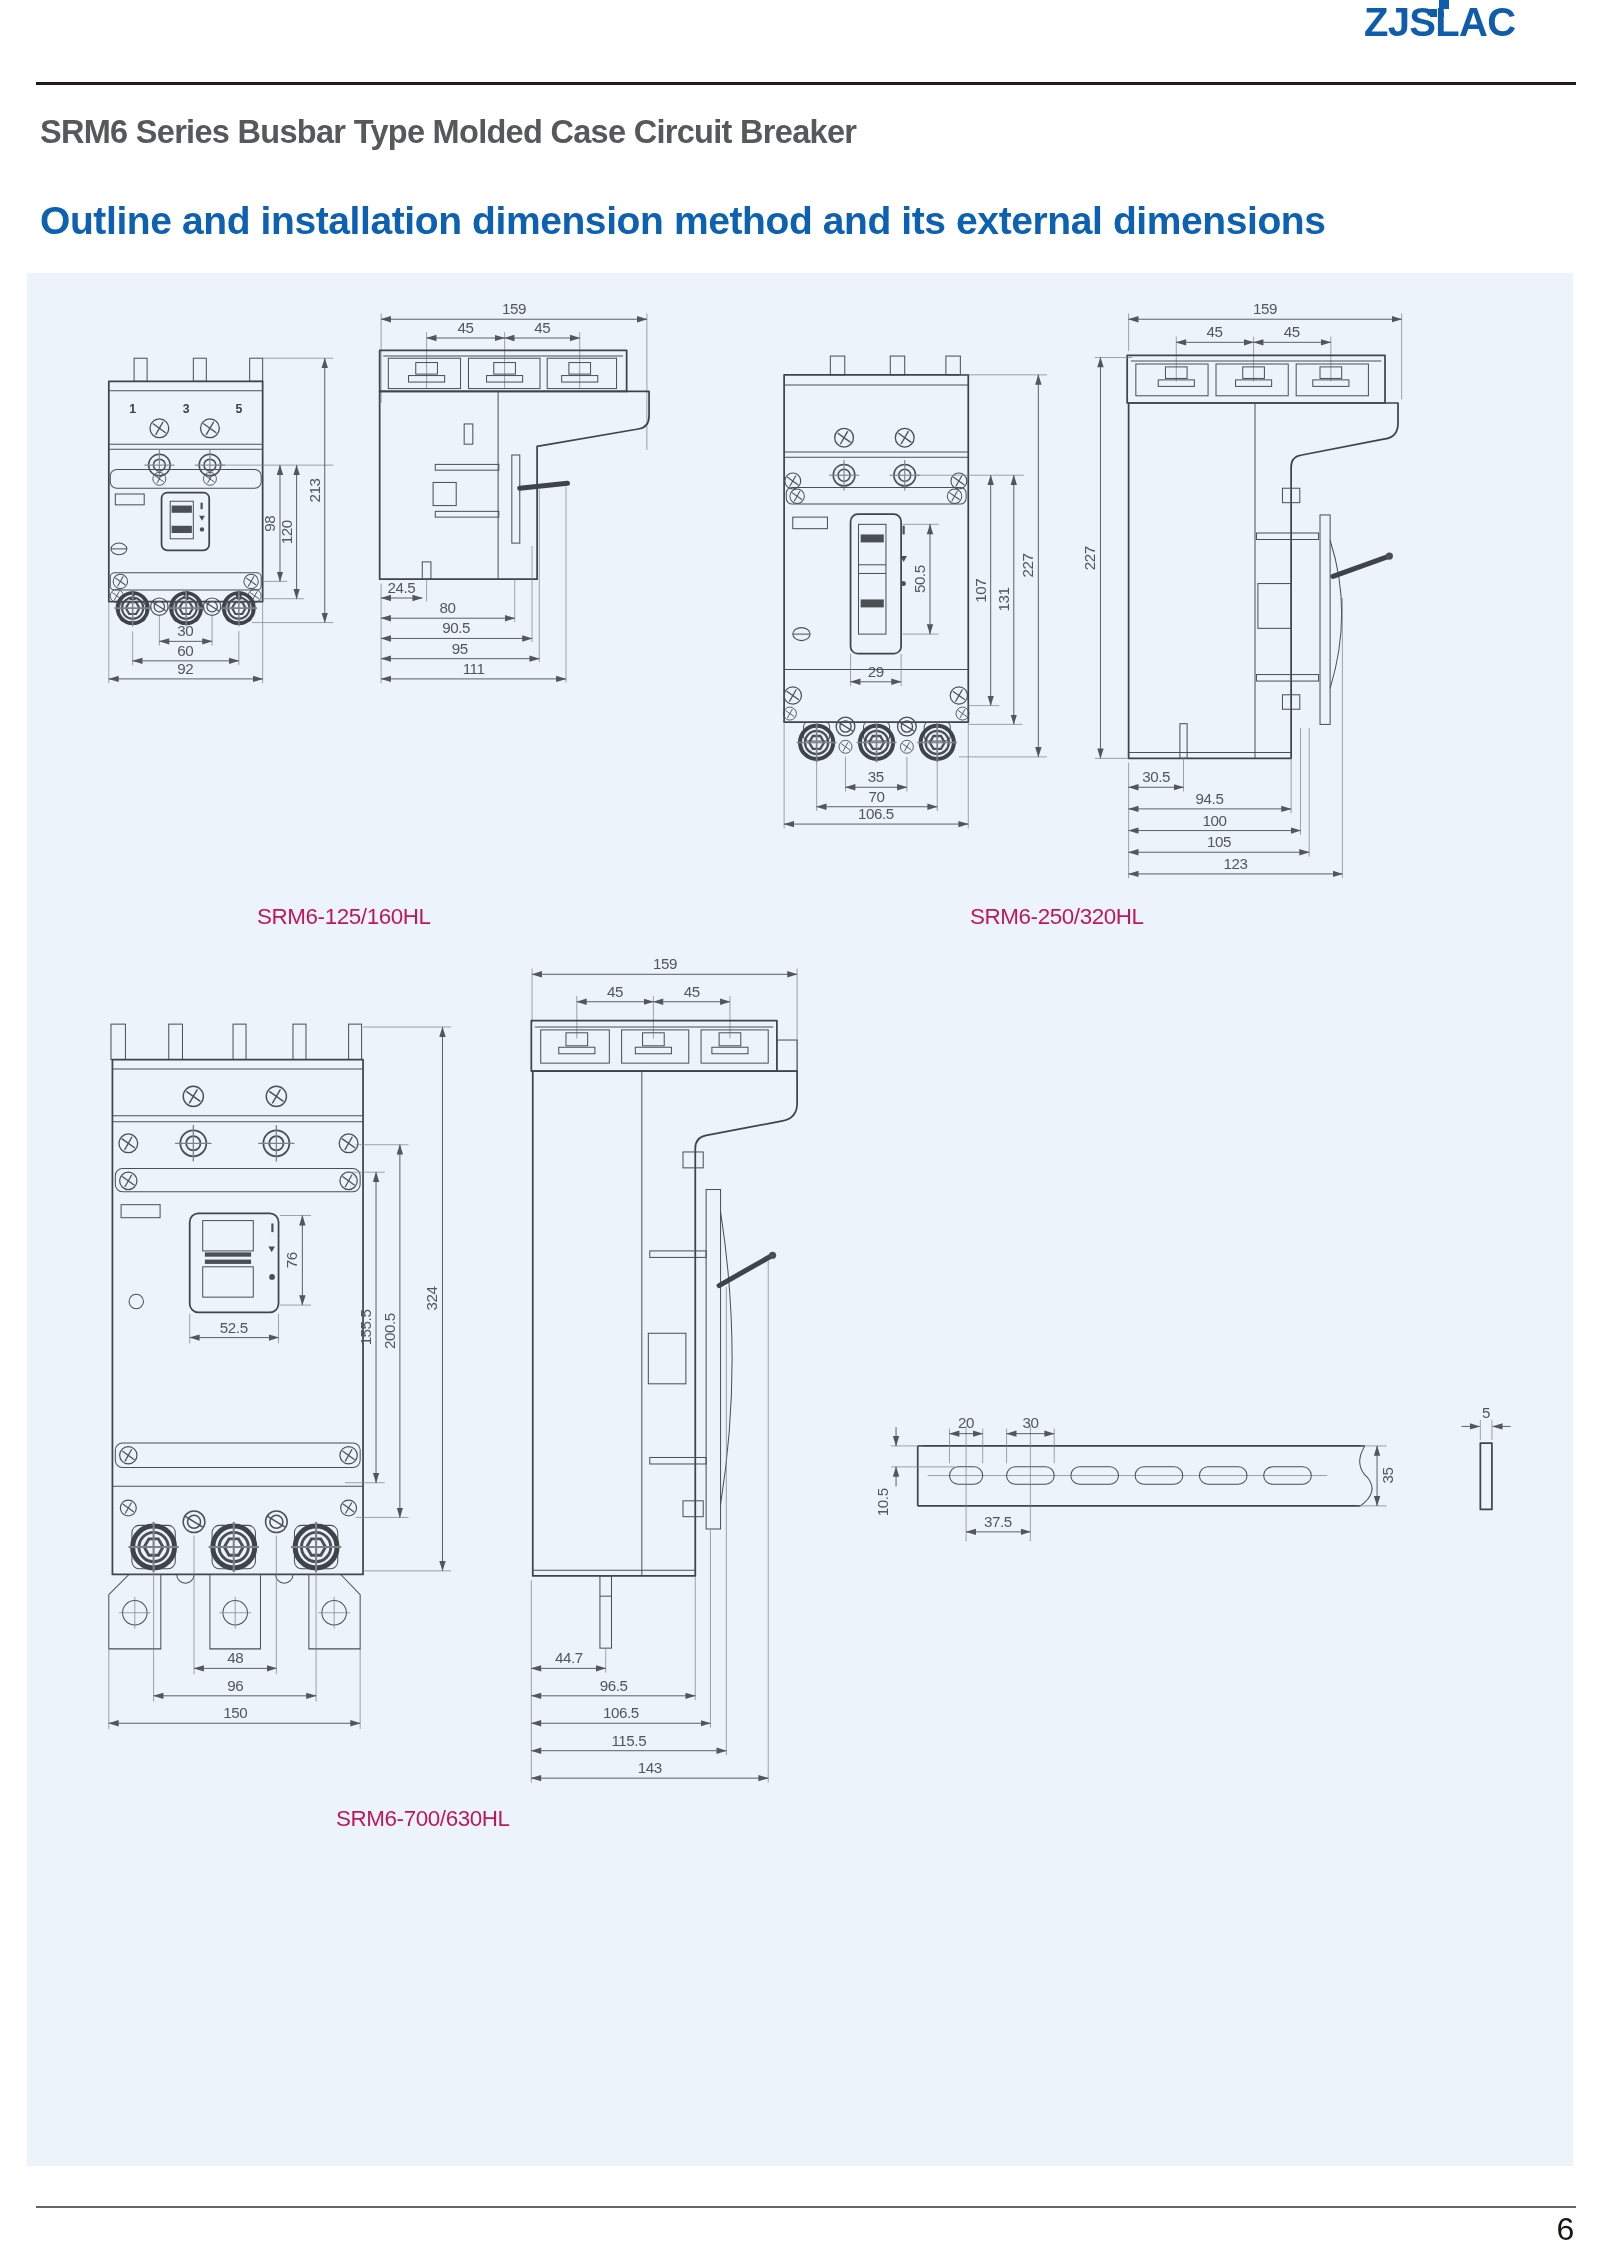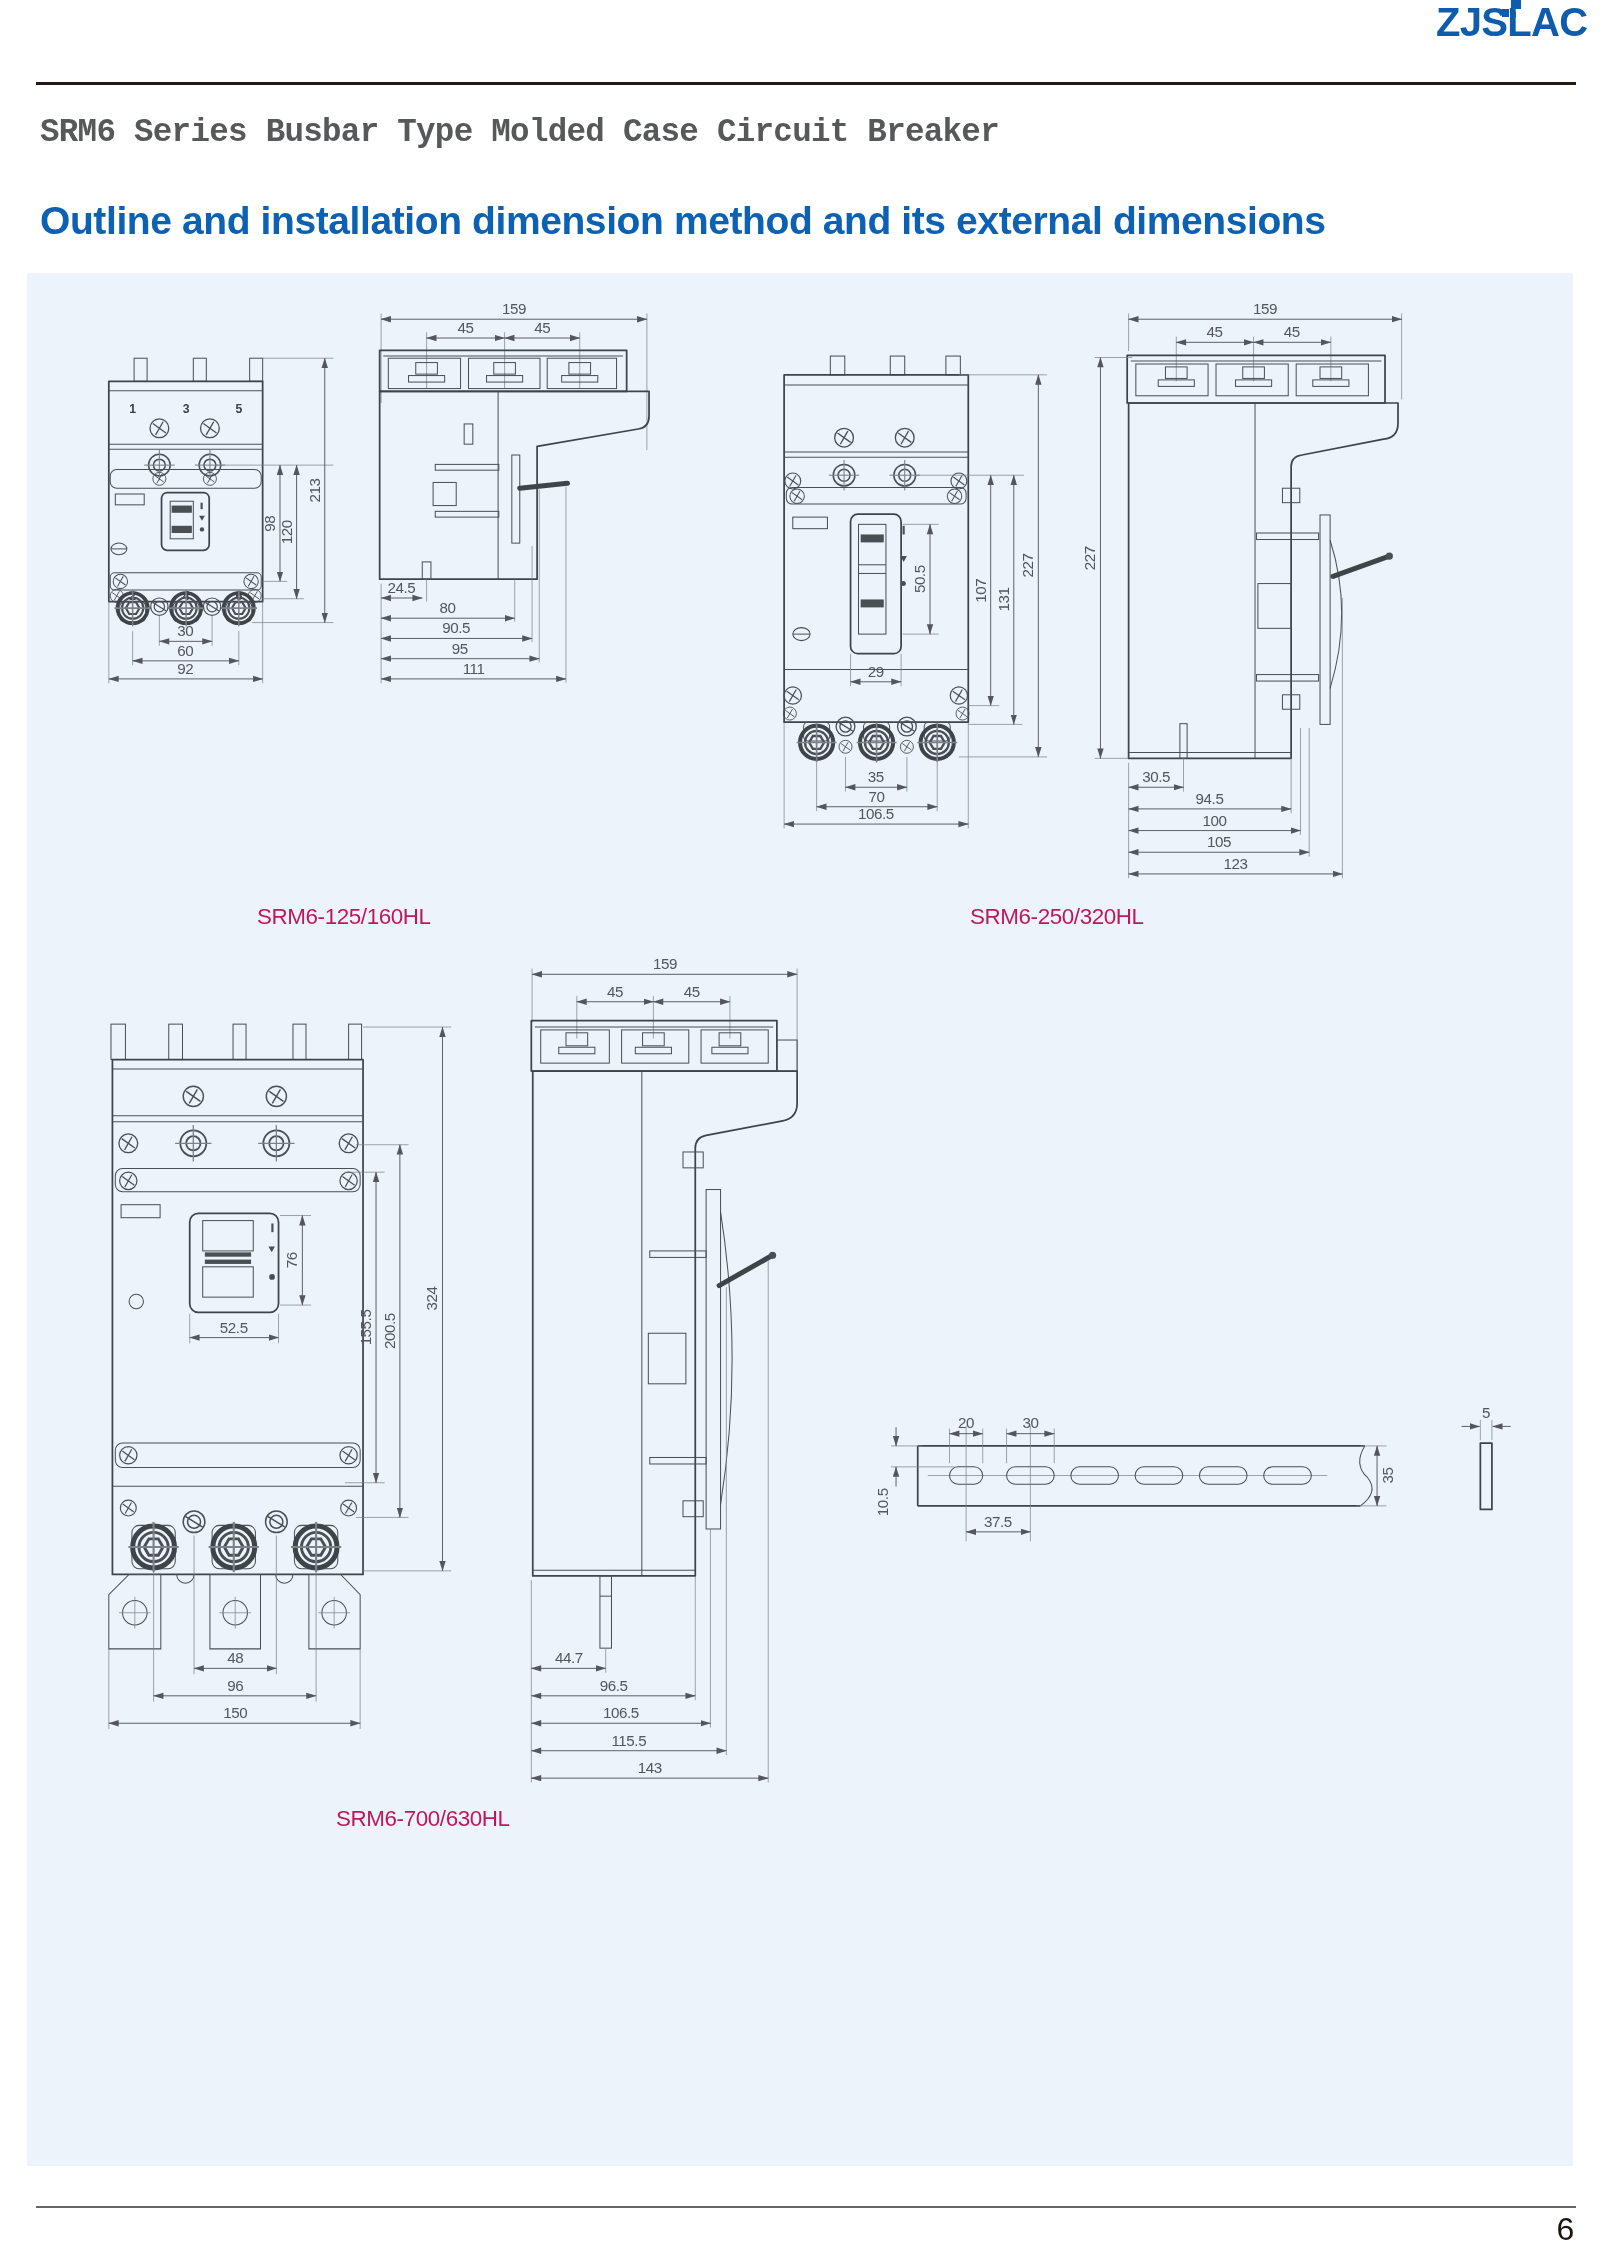--- a/index.html
+++ b/index.html
@@ -1,25 +1,25 @@
 <!DOCTYPE html>
 <html style="font-size:11.6px"><head>
 <meta charset="utf-8">
 <style>
   html,body{margin:0;padding:0;background:#fff;}
   .page{position:relative;width:1622px;height:2261px;background:#ffffff;
         font-family:"Liberation Sans",sans-serif;overflow:hidden;}
-  .logo{position:absolute;left:1436px;top:0px;width:155px;height:46px;}
+  .logo{position:absolute;left:1364px;top:0px;width:155px;height:46px;}
   .logo-text{font-size:40px;font-weight:800;color:#0f5cad;letter-spacing:-0.7px;line-height:45px;}
   .logo-dot{position:absolute;background:#0f5cad;}
   .d1{width:10px;height:10px;left:75px;top:-0.7px;}
   .d2{width:7.2px;height:7.2px;left:66px;top:9.4px;}
   .d3{width:5px;height:5px;left:75px;top:11.6px;}
   .top-rule{position:absolute;left:36px;top:82px;width:1540px;height:2.9px;background:#241a16;}
-  .title{position:absolute;left:40px;top:114px;font-size:32.5px;font-weight:bold;color:#57585a;letter-spacing:-0.7px;font-family:Liberation Mono, monospace;}
+  .title{position:absolute;left:40px;top:114px;font-size:32.5px;font-weight:bold;color:#57585a;letter-spacing:-0.7px;}
   .subtitle{position:absolute;left:40px;top:199px;font-size:39px;font-weight:bold;color:#0d61b3;letter-spacing:-0.4px;}
   .panel{position:absolute;left:27px;top:273px;width:1546px;height:1893px;background:#ecf3fb;}
   .panel svg{position:absolute;left:0;top:0;}
   .model-label{position:absolute;font-size:22.4px;color:#be185d;letter-spacing:-0.4px;}
   .ml1{left:230px;top:631px;}
   .ml2{left:943px;top:631px;}
   .ml3{left:309px;top:1533px;}
   .footer-rule{position:absolute;left:36px;top:2206px;width:1540px;height:2.2px;background:#63666a;}
   .page-num{position:absolute;left:1544px;top:2211px;width:43px;text-align:center;font-size:32px;color:#1a1511;}
   

